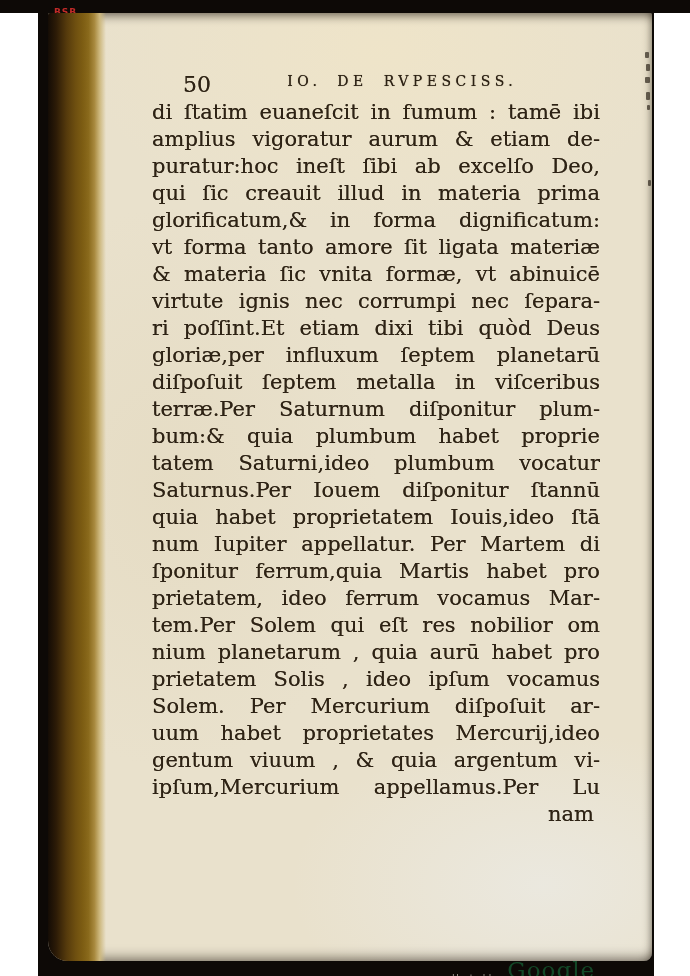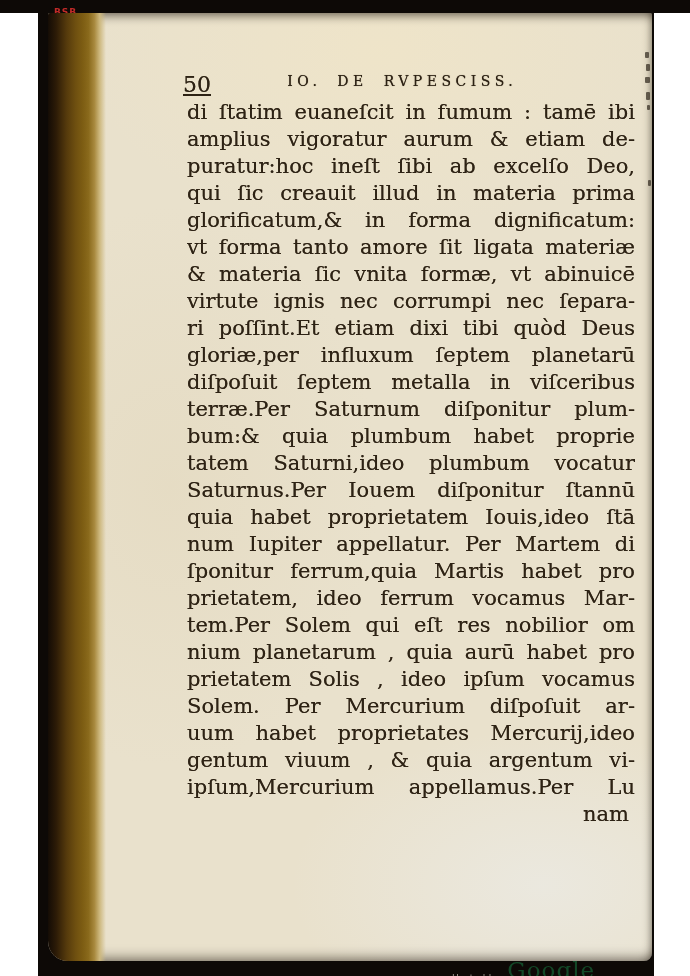--- a/index.html
+++ b/index.html
@@ -43,29 +43,28 @@
       rgba(233,225,204,0) 100%);
   }
   
   .folio-header{
     position:absolute;left:169px;top:70px;width:448px;height:28px;
     color:#2d2214;
   }
   .folio-number{
     position:absolute;left:14px;top:2px;font-size:22px;
     text-shadow:0 0 .6px rgba(45,34,20,.75);
-    text-decoration:underline;
   }
   .running-title{
     position:absolute;left:50%;top:3px;transform:translateX(-46%);
     font-size:14px;letter-spacing:4.5px;word-spacing:7px;white-space:nowrap;
     text-shadow:0 0 .7px rgba(45,34,20,.8);
   }
   .body-text{
-    position:absolute;left:187px;top:99px;width:448px;
+    position:absolute;left:152px;top:99px;width:448px;
     color:#2d2214;font-size:21px;
     text-shadow:0 0 .6px rgba(45,34,20,.7);
   }
   .text-line{
     height:27px;line-height:27px;overflow:hidden;white-space:normal;
     text-align:justify;text-align-last:justify;
   }
   .catchword{
     height:27px;line-height:27px;text-align:center;text-align-last:right;
     padding-right:6px;

